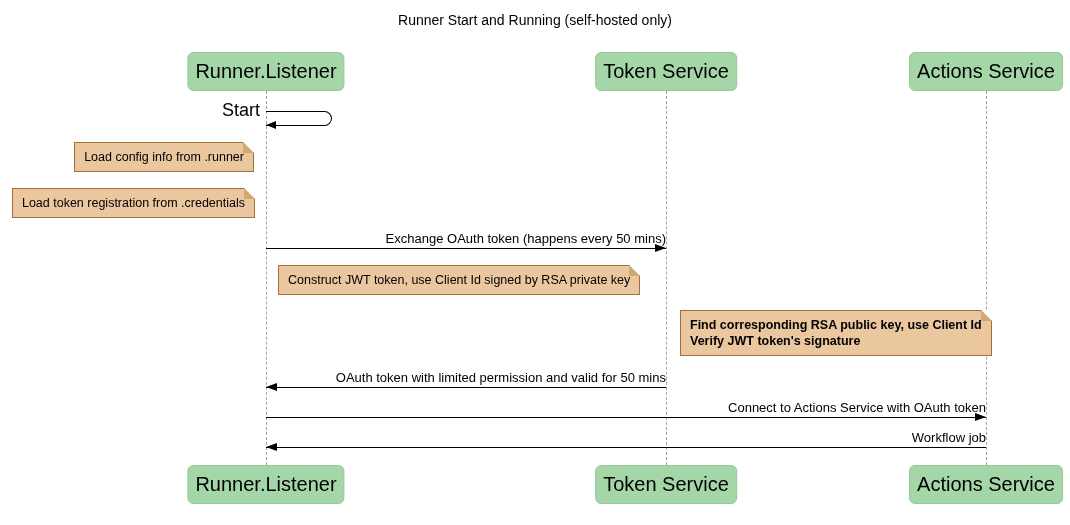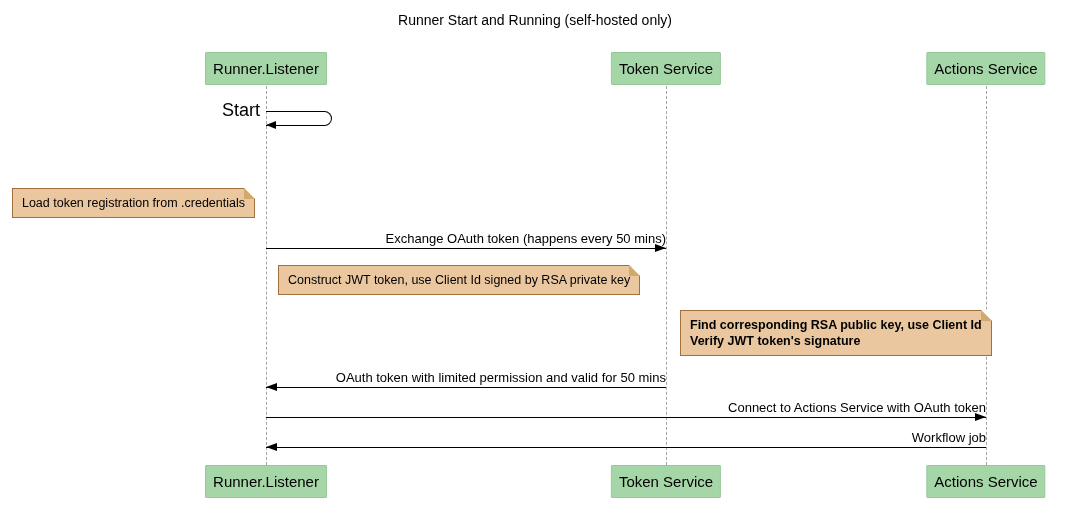--- a/index.html
+++ b/index.html
@@ -39,23 +39,23 @@
     border-left: 1px dashed var(--lifeline);
     top: 86px;
     height: 379px;
   }
 
   .participant {
     position: absolute;
     transform: translateX(-50%);
     background: var(--participant-fill);
     border: 1px solid var(--participant-border);
-    border-radius: 1px;
+    border-radius: 6px;
     padding: 7px 7px;
-    font-size: 15px;
+    font-size: 20px;
     white-space: nowrap;
   }
 
   .note {
     position: absolute;
     background: var(--note-fill);
     border: 1px solid var(--note-border);
     padding: 6px 9px;
     font-size: 12.5px;
     line-height: 16px;
@@ -142,20 +142,21 @@
   <div class="participant" style="left:986px; top:52px">Actions Service</div>
 
   <div class="participant" style="left:266px; top:465px">Runner.Listener</div>
   <div class="participant" style="left:666px; top:465px">Token Service</div>
   <div class="participant" style="left:986px; top:465px">Actions Service</div>
 
   <div class="self-label" style="right:810px; top:103px">Start</div>
   <div class="self-loop" style="left:266px; top:111px; width:65px; height:13px"></div>
   <div class="arrowhead-left arrowhead-left--small" style="left:266px; top:121px"></div>
 
+  <div class="note" style="right:816px; top:142px">Load config info from .runner</div>
   <div class="note" style="right:815px; top:188px">Load token registration from .credentials</div>
   <div class="note" style="left:278px; top:265px">Construct JWT token, use Client Id signed by RSA private key</div>
   <div class="note note--left" style="left:680px; top:310px">Find corresponding RSA public key, use Client Id
 Verify JWT token's signature</div>
 
   <div class="msg-label" style="left:266px; width:400px; top:232px">Exchange OAuth token (happens every 50 mins)</div>
   <div class="msg-line" style="left:266px; width:400px; top:248px"></div>
   <div class="arrowhead-right" style="left:655px; top:244px"></div>
 
   <div class="msg-label" style="left:266px; width:400px; top:371px">OAuth token with limited permission and valid for 50 mins</div>

